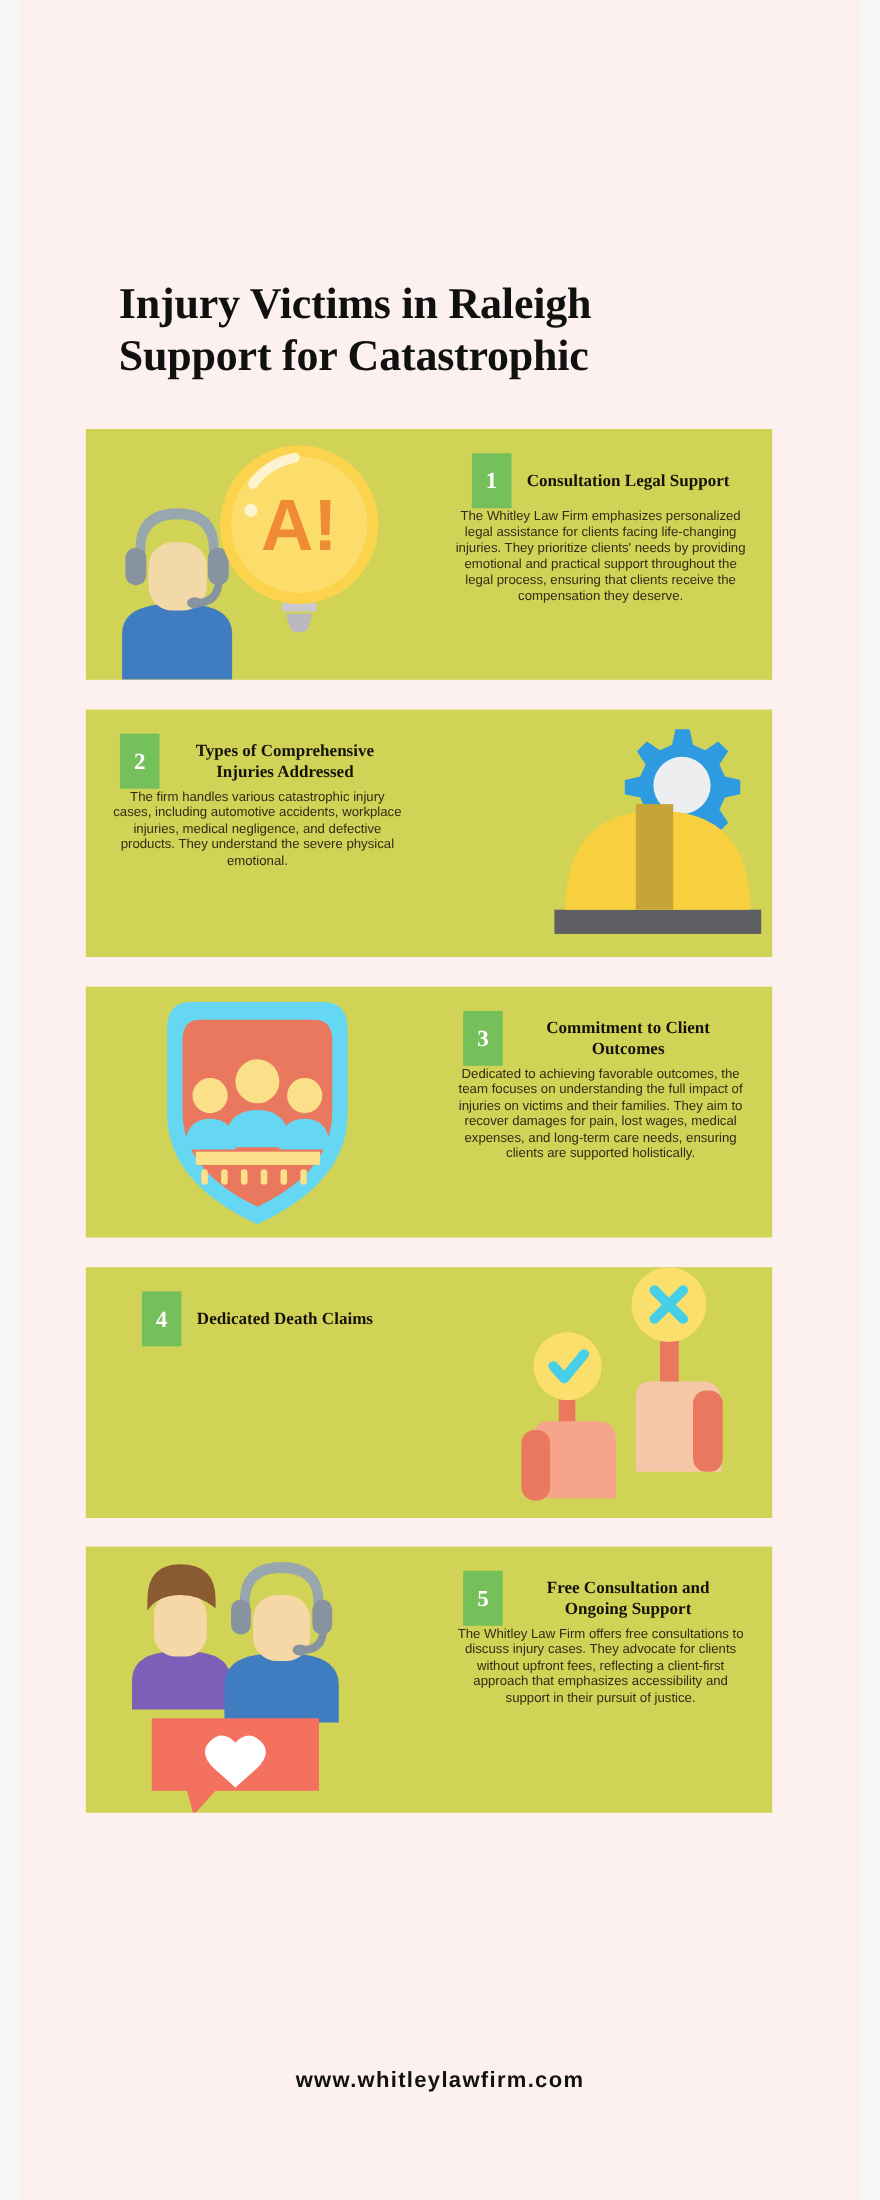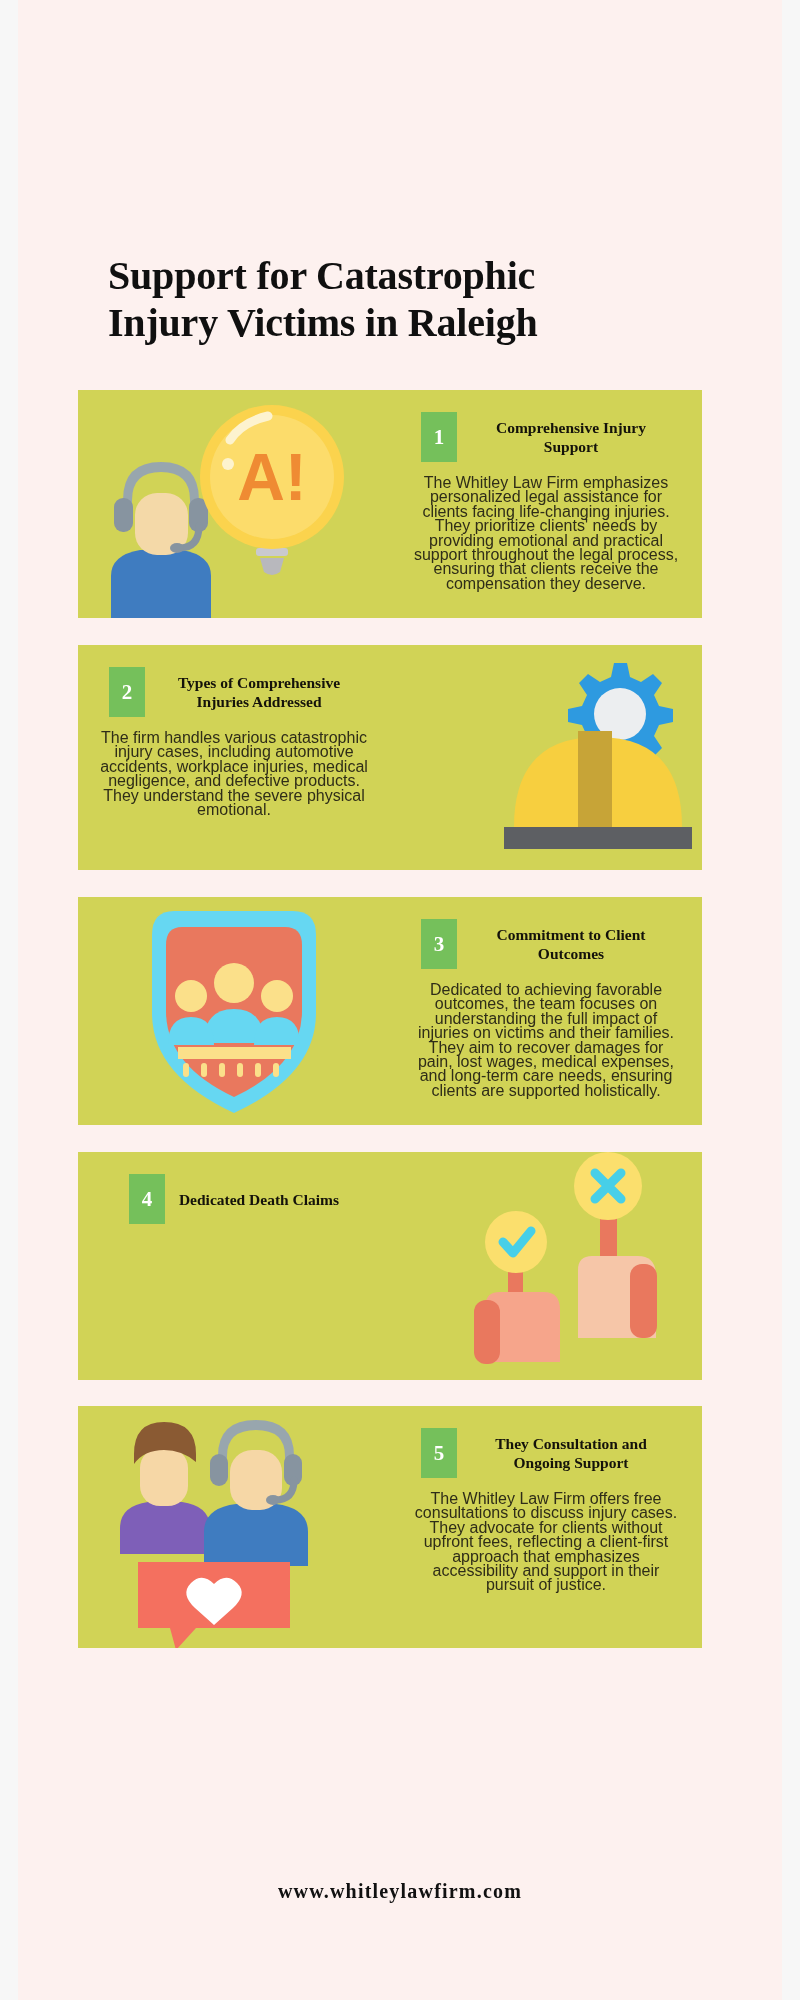--- a/index.html
+++ b/index.html
@@ -104,24 +104,23 @@
   .card-head {
     font-family: "Liberation Serif", "DejaVu Serif", serif;
     font-weight: bold;
     font-size: 15.5px;
     line-height: 19px;
     color: #14120a;
     text-align: center;
     max-width: 200px;
   }
   .card-body {
-    margin-top: 14px;
     padding: 0 14px;
     font-family: "Liberation Sans", sans-serif;
-    font-size: 16px;
+    font-size: 12px;
     line-height: 14.4px;
     color: #2f2d18;
     text-align: center;
   }
 
   
   .artcol {
     position: absolute;
     top: 0;
     height: 100%;
@@ -133,40 +132,40 @@
 
   
   .footer {
     position: absolute;
     left: 0;
     top: 1880px;
     width: 764px;
     text-align: center;
   }
   .footer-url {
-    font-family: Liberation Serif, serif;
+    font-family: Liberation Sans, sans-serif;
     font-weight: bold;
     font-size: 20px;
     letter-spacing: 1.2px;
     color: #111111;
   }
 </style>
 </head>
 <body>
 
 <div class="page">
 
   <div class="rail rail-left"></div>
   <div class="rail rail-right"></div>
 
   <div class="inner">
 
     <div class="title-block">
+      <div class="title-line">Injury Victims in Raleigh</div>
       <div class="title-line">Support for Catastrophic</div>
-      <div class="title-line">Injury Victims in Raleigh</div>
     </div>
 
     <div class="card card-1">
 
       <div class="artcol left">
         <svg viewBox="0 0 320 228" xmlns="http://www.w3.org/2000/svg">
 
           <g>
             <path d="M33 228 L33 186 Q33 165 62 160 L104 160 Q133 165 133 186 L133 228 Z" fill="#3f7cc0"></path>
             <rect x="57" y="103" width="53" height="62" rx="22" fill="#f4d9a8"></rect>
@@ -186,21 +185,21 @@
             <path d="M152 50 Q164 32 190 26" stroke="#fdf3cf" stroke-width="9" fill="none" stroke-linecap="round"></path>
             <circle cx="150" cy="74" r="6" fill="#fdf3cf"></circle>
             <text x="194" y="110" font-family="Liberation Sans, sans-serif" font-size="66" font-weight="bold" fill="#ef8b33" text-anchor="middle">A!</text>
           </g>
         </svg>
       </div>
 
       <div class="txtcol right">
         <div class="head-row">
           <div class="badge">1</div>
-          <div class="card-head">Comprehensive Injury Support</div>
+          <div class="card-head">Consultation Legal Support</div>
         </div>
         <div class="card-body">The Whitley Law Firm emphasizes personalized legal assistance for clients facing life-changing injuries. They prioritize clients' needs by providing emotional and practical support throughout the legal process, ensuring that clients receive the compensation they deserve.</div>
       </div>
     </div>
 
     <div class="card card-2">
 
       <div class="txtcol left">
         <div class="head-row">
           <div class="badge">2</div>
@@ -311,21 +310,21 @@
           <g>
             <path d="M60 156 L212 156 L212 222 L118 222 L98 244 L92 222 L60 222 Z" fill="#f4705f"></path>
             <path d="M136 178 Q124 166 113 177 Q102 188 117 202 L136 219 L155 202 Q170 188 159 177 Q148 166 136 178 Z" fill="#ffffff"></path>
           </g>
         </svg>
       </div>
 
       <div class="txtcol right">
         <div class="head-row">
           <div class="badge">5</div>
-          <div class="card-head">They Consultation and Ongoing Support</div>
+          <div class="card-head">Free Consultation and Ongoing Support</div>
         </div>
         <div class="card-body">The Whitley Law Firm offers free consultations to discuss injury cases. They advocate for clients without upfront fees, reflecting a client-first approach that emphasizes accessibility and support in their pursuit of justice.</div>
       </div>
     </div>
 
     <div class="footer">
       <span class="footer-url">www.whitleylawfirm.com</span>
     </div>
 
   </div>

